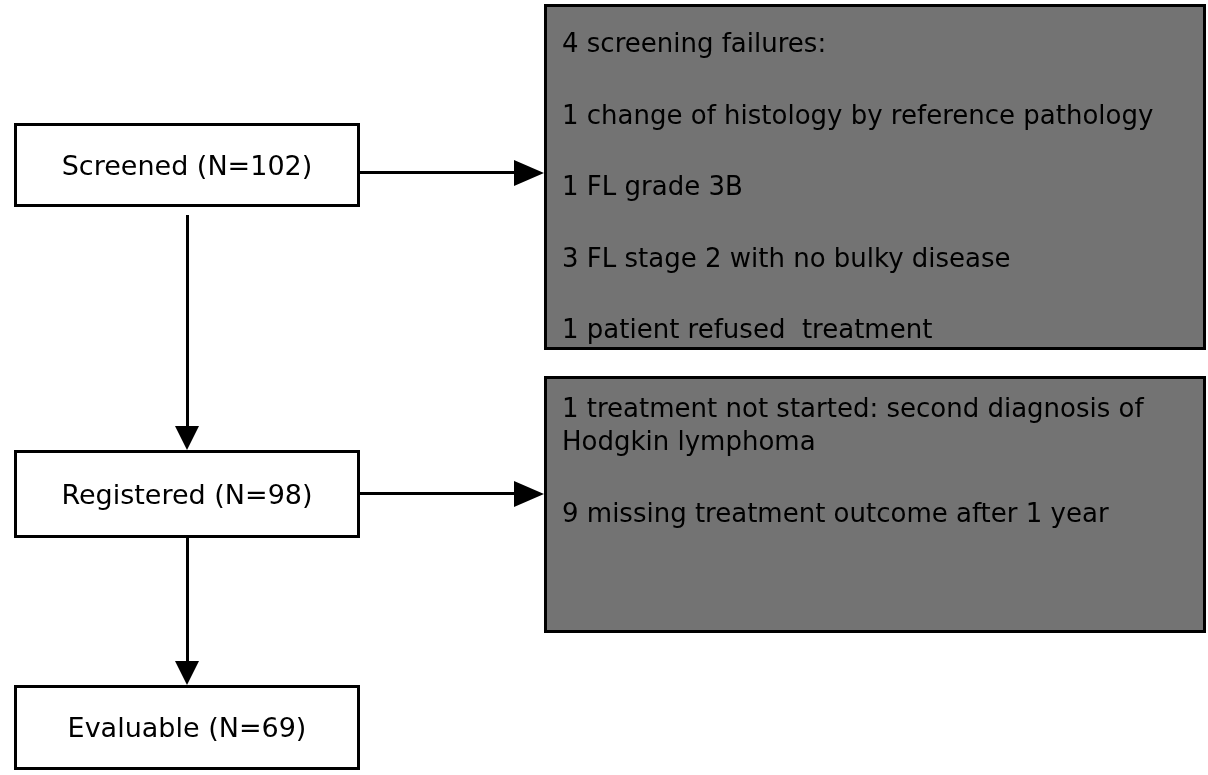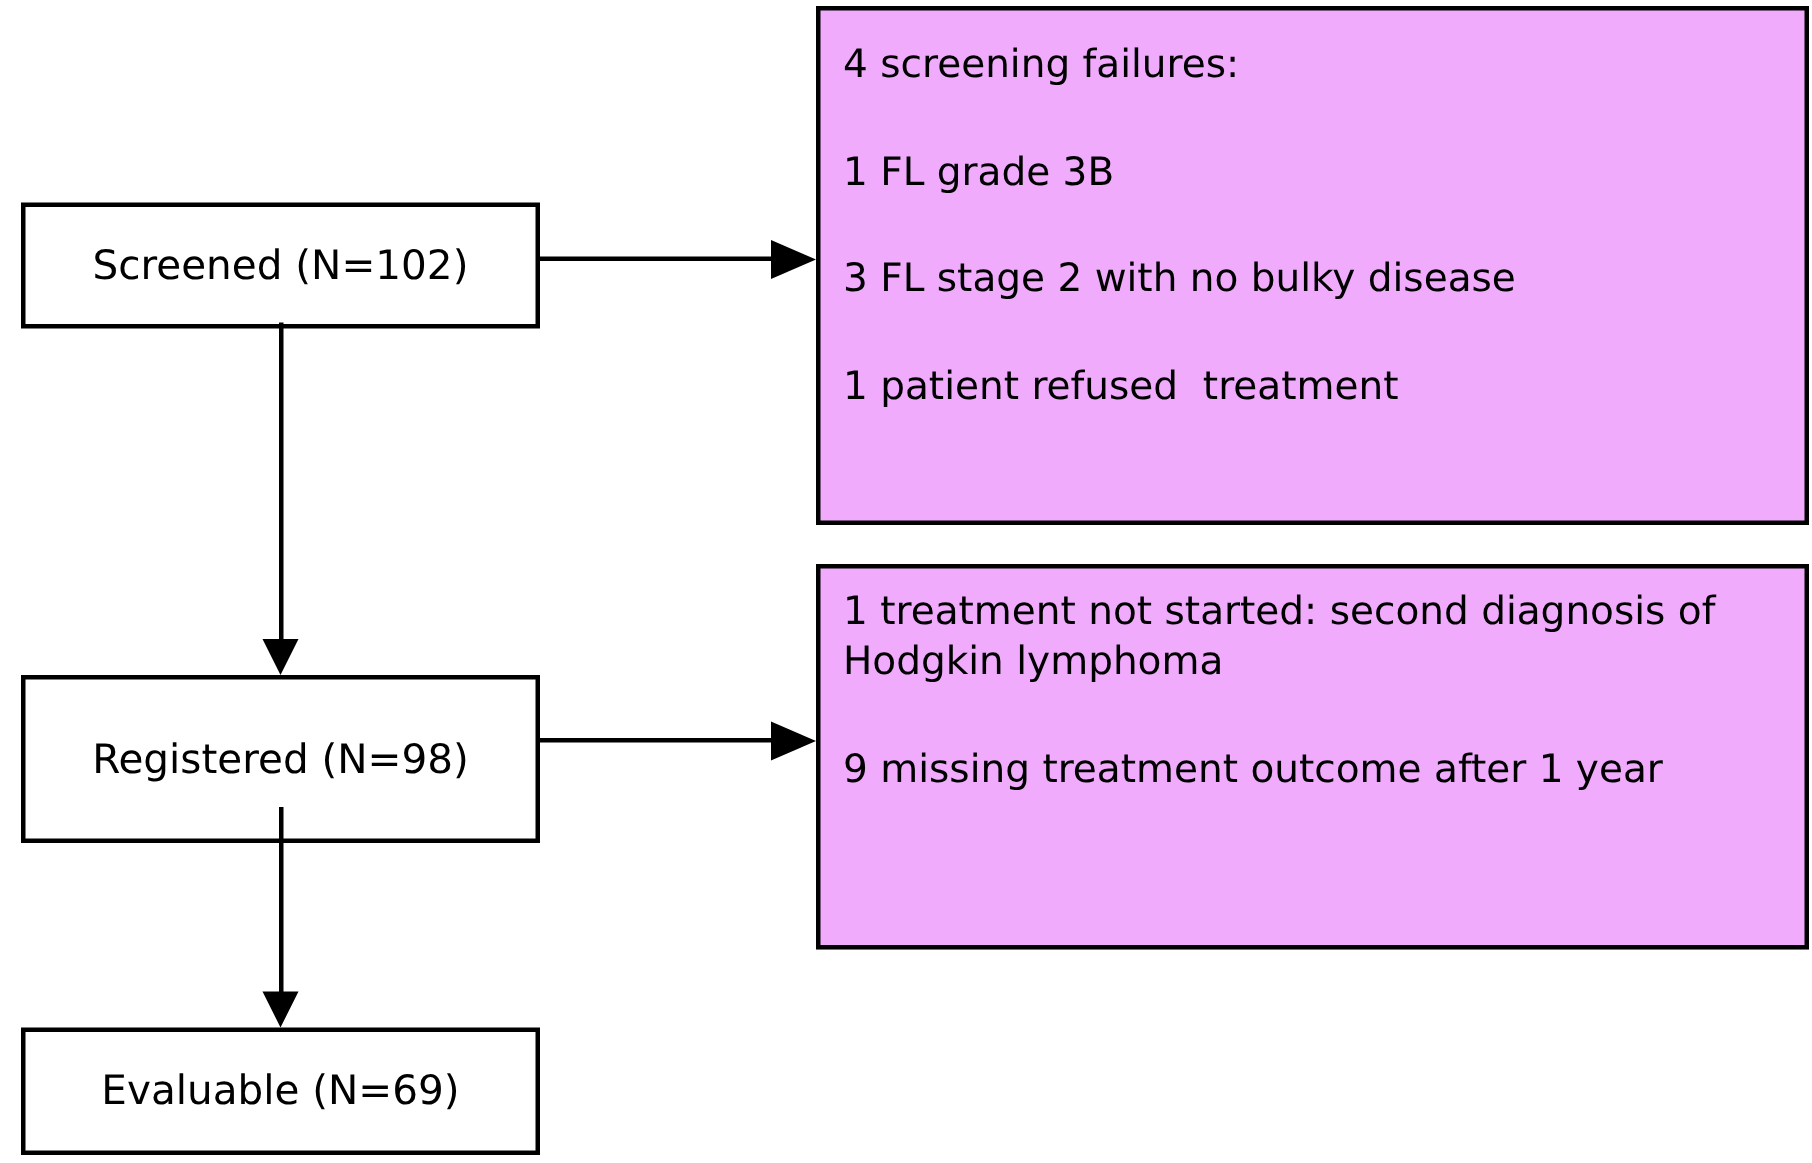--- a/index.html
+++ b/index.html
@@ -22,31 +22,31 @@
     width: 346px;
     box-sizing: border-box;
     border: 3px solid #000000;
     background: #ffffff;
     display: flex;
     align-items: center;
     justify-content: center;
     font-size: 27px;
     text-align: center;
   }
-  .flow-box.screened   { top: 135px; height: 84px; }
-  .flow-box.registered { top: 450px; height: 112px; }
+  .flow-box.screened   { top: 123px; height: 84px; }
+  .flow-box.registered { top: 450px; height: 88px; }
   .flow-box.evaluable  { top: 685px; height: 85px; }
 
   .side-box {
     position: absolute;
     left: 544px;
     width: 662px;
     box-sizing: border-box;
     border: 3px solid #000000;
-    background: #f0abfc;
+    background: #737373;
     font-size: 26px;
     line-height: 1.25;
     padding: 20px 15px 0 15px;
   }
   .side-box.top    { top: 4px;   height: 346px; }
   .side-box.bottom { top: 376px; height: 257px; padding-top: 13px; }
   .side-box p {
     margin: 0 0 39px 0;
     white-space: pre-wrap;
   }
@@ -97,20 +97,21 @@
   <div class="flow-box registered">
     <span>Registered (N=98)</span>
   </div>
 
   <div class="flow-box evaluable">
     <span>Evaluable (N=69)</span>
   </div>
 
   <div class="side-box top">
     <p>4 screening failures:</p>
+    <p>1 change of histology by reference pathology</p>
     <p>1 FL grade 3B</p>
     <p>3 FL stage 2 with no bulky disease</p>
     <p>1 patient refused  treatment</p>
   </div>
 
   <div class="side-box bottom">
     <p>1 treatment not started: second diagnosis of Hodgkin lymphoma</p>
     <p>9 missing treatment outcome after 1 year</p>
   </div>
 

